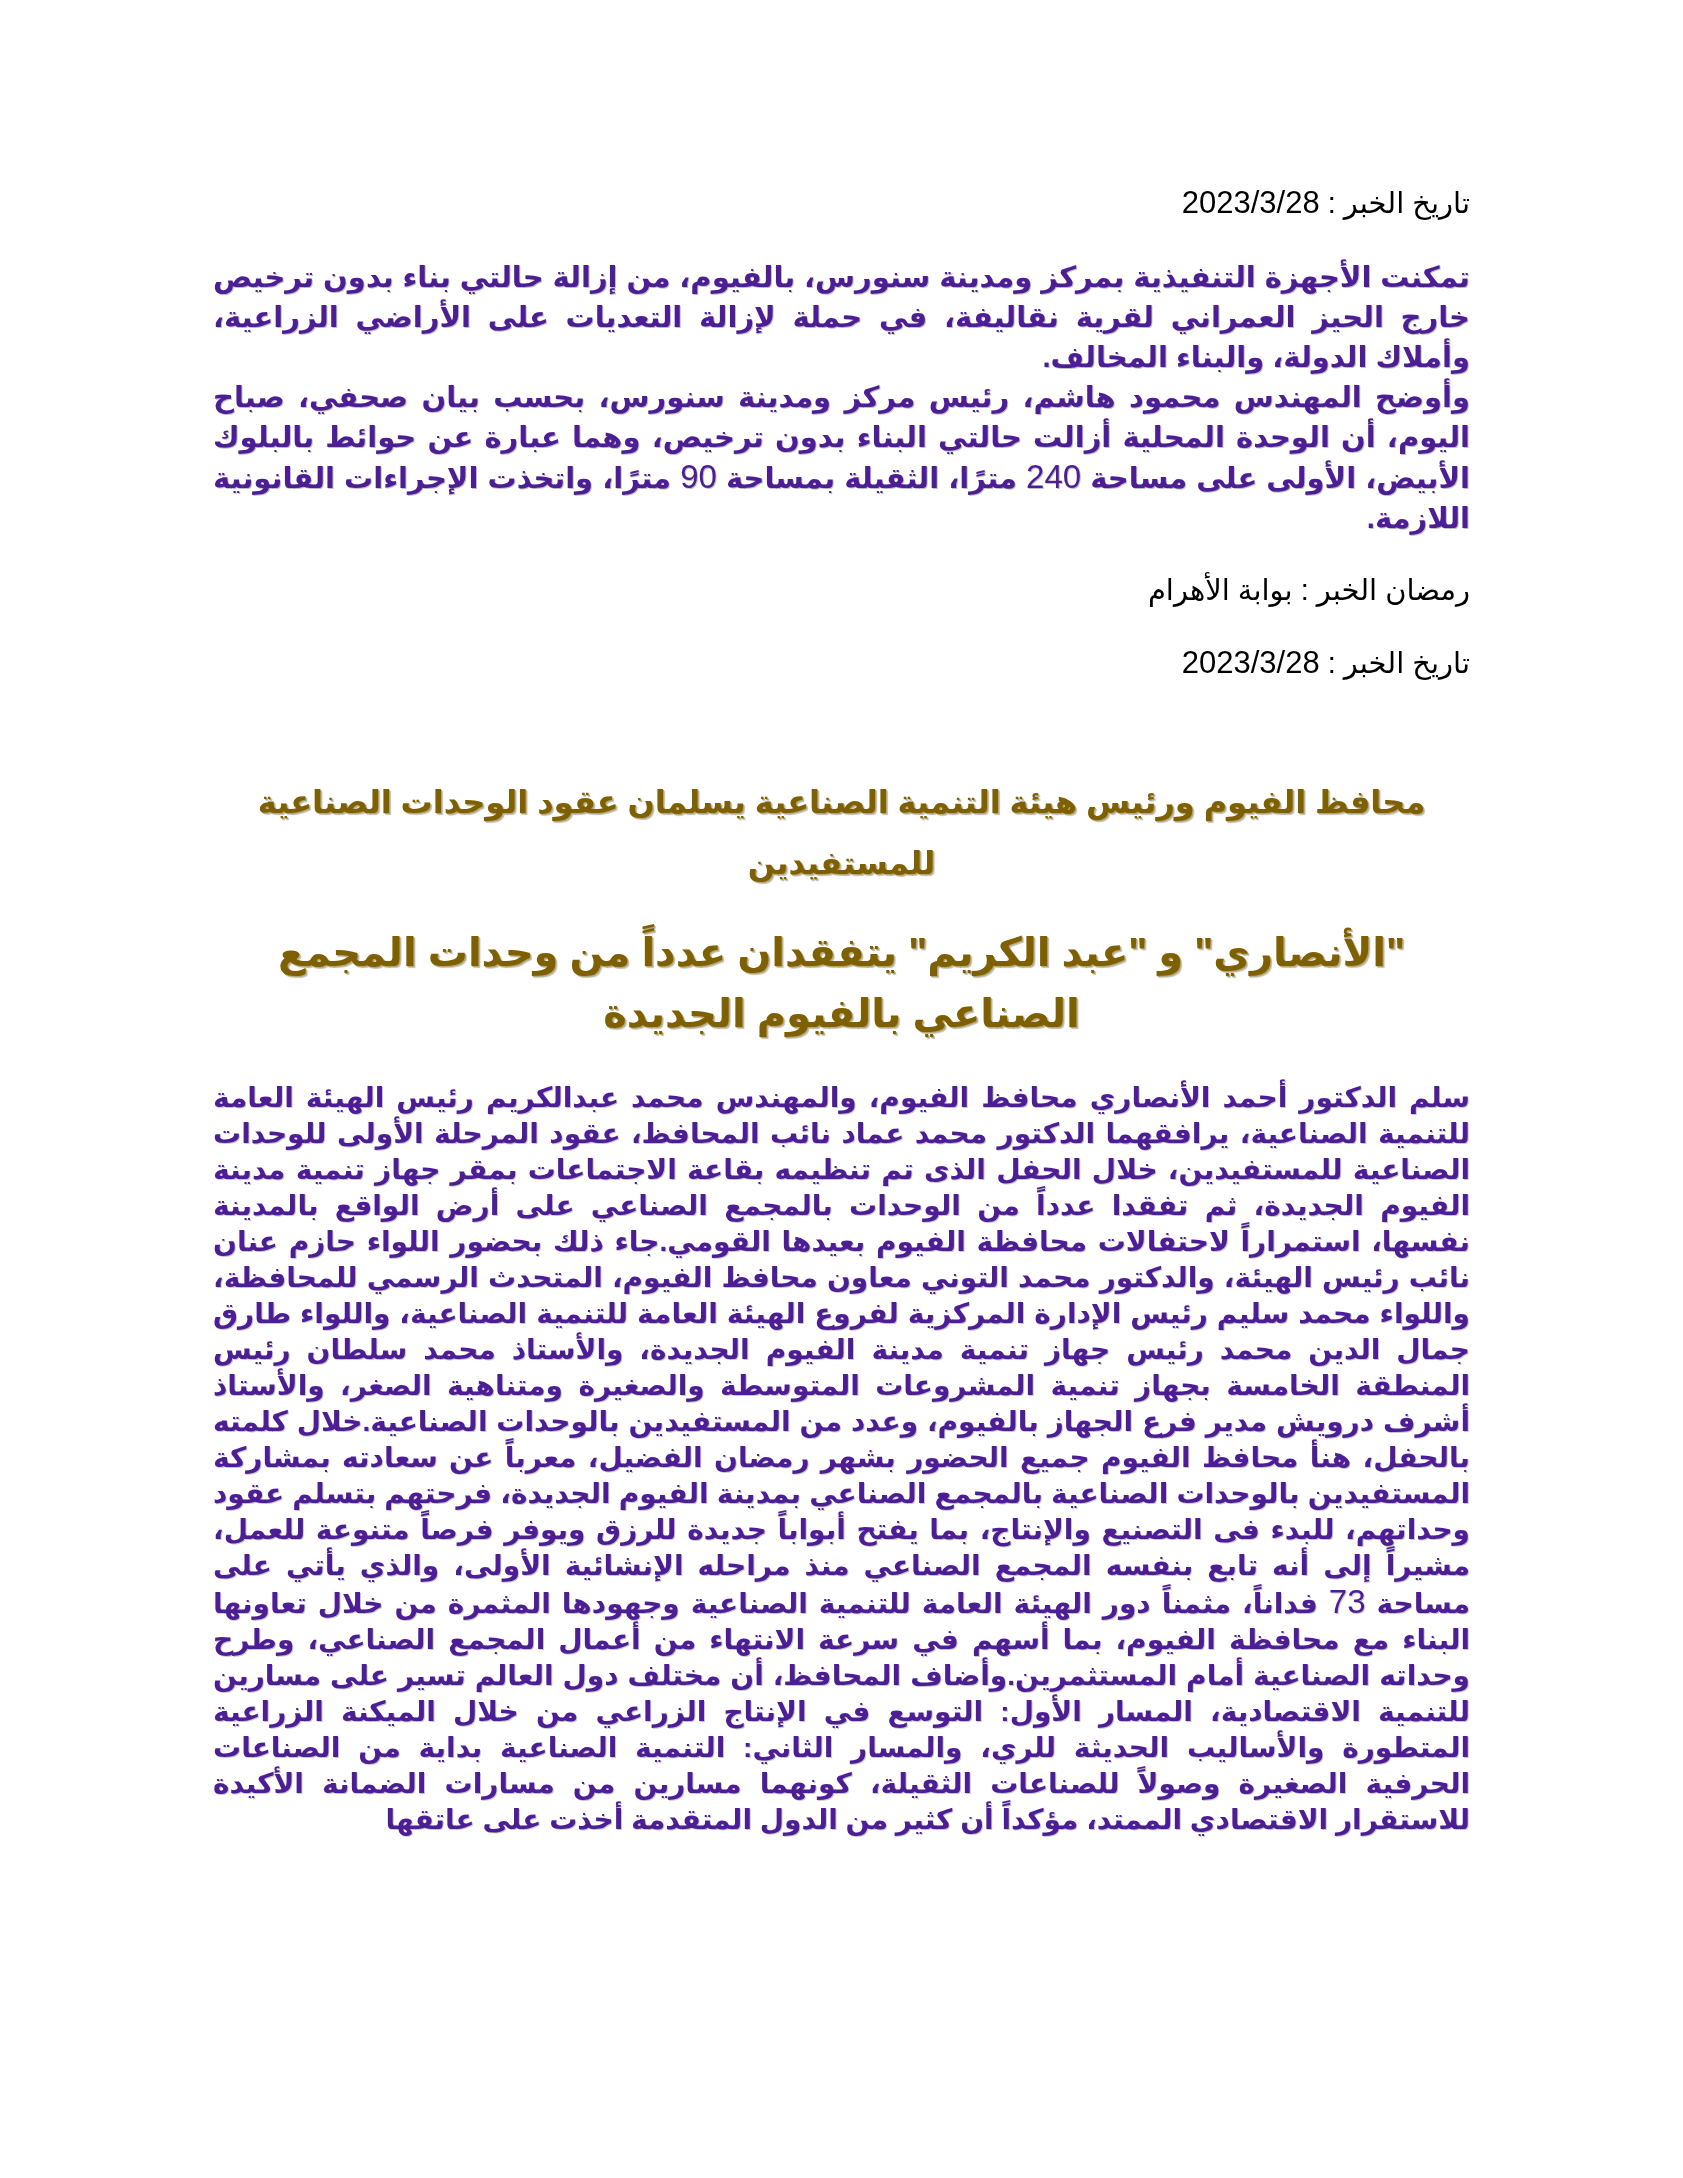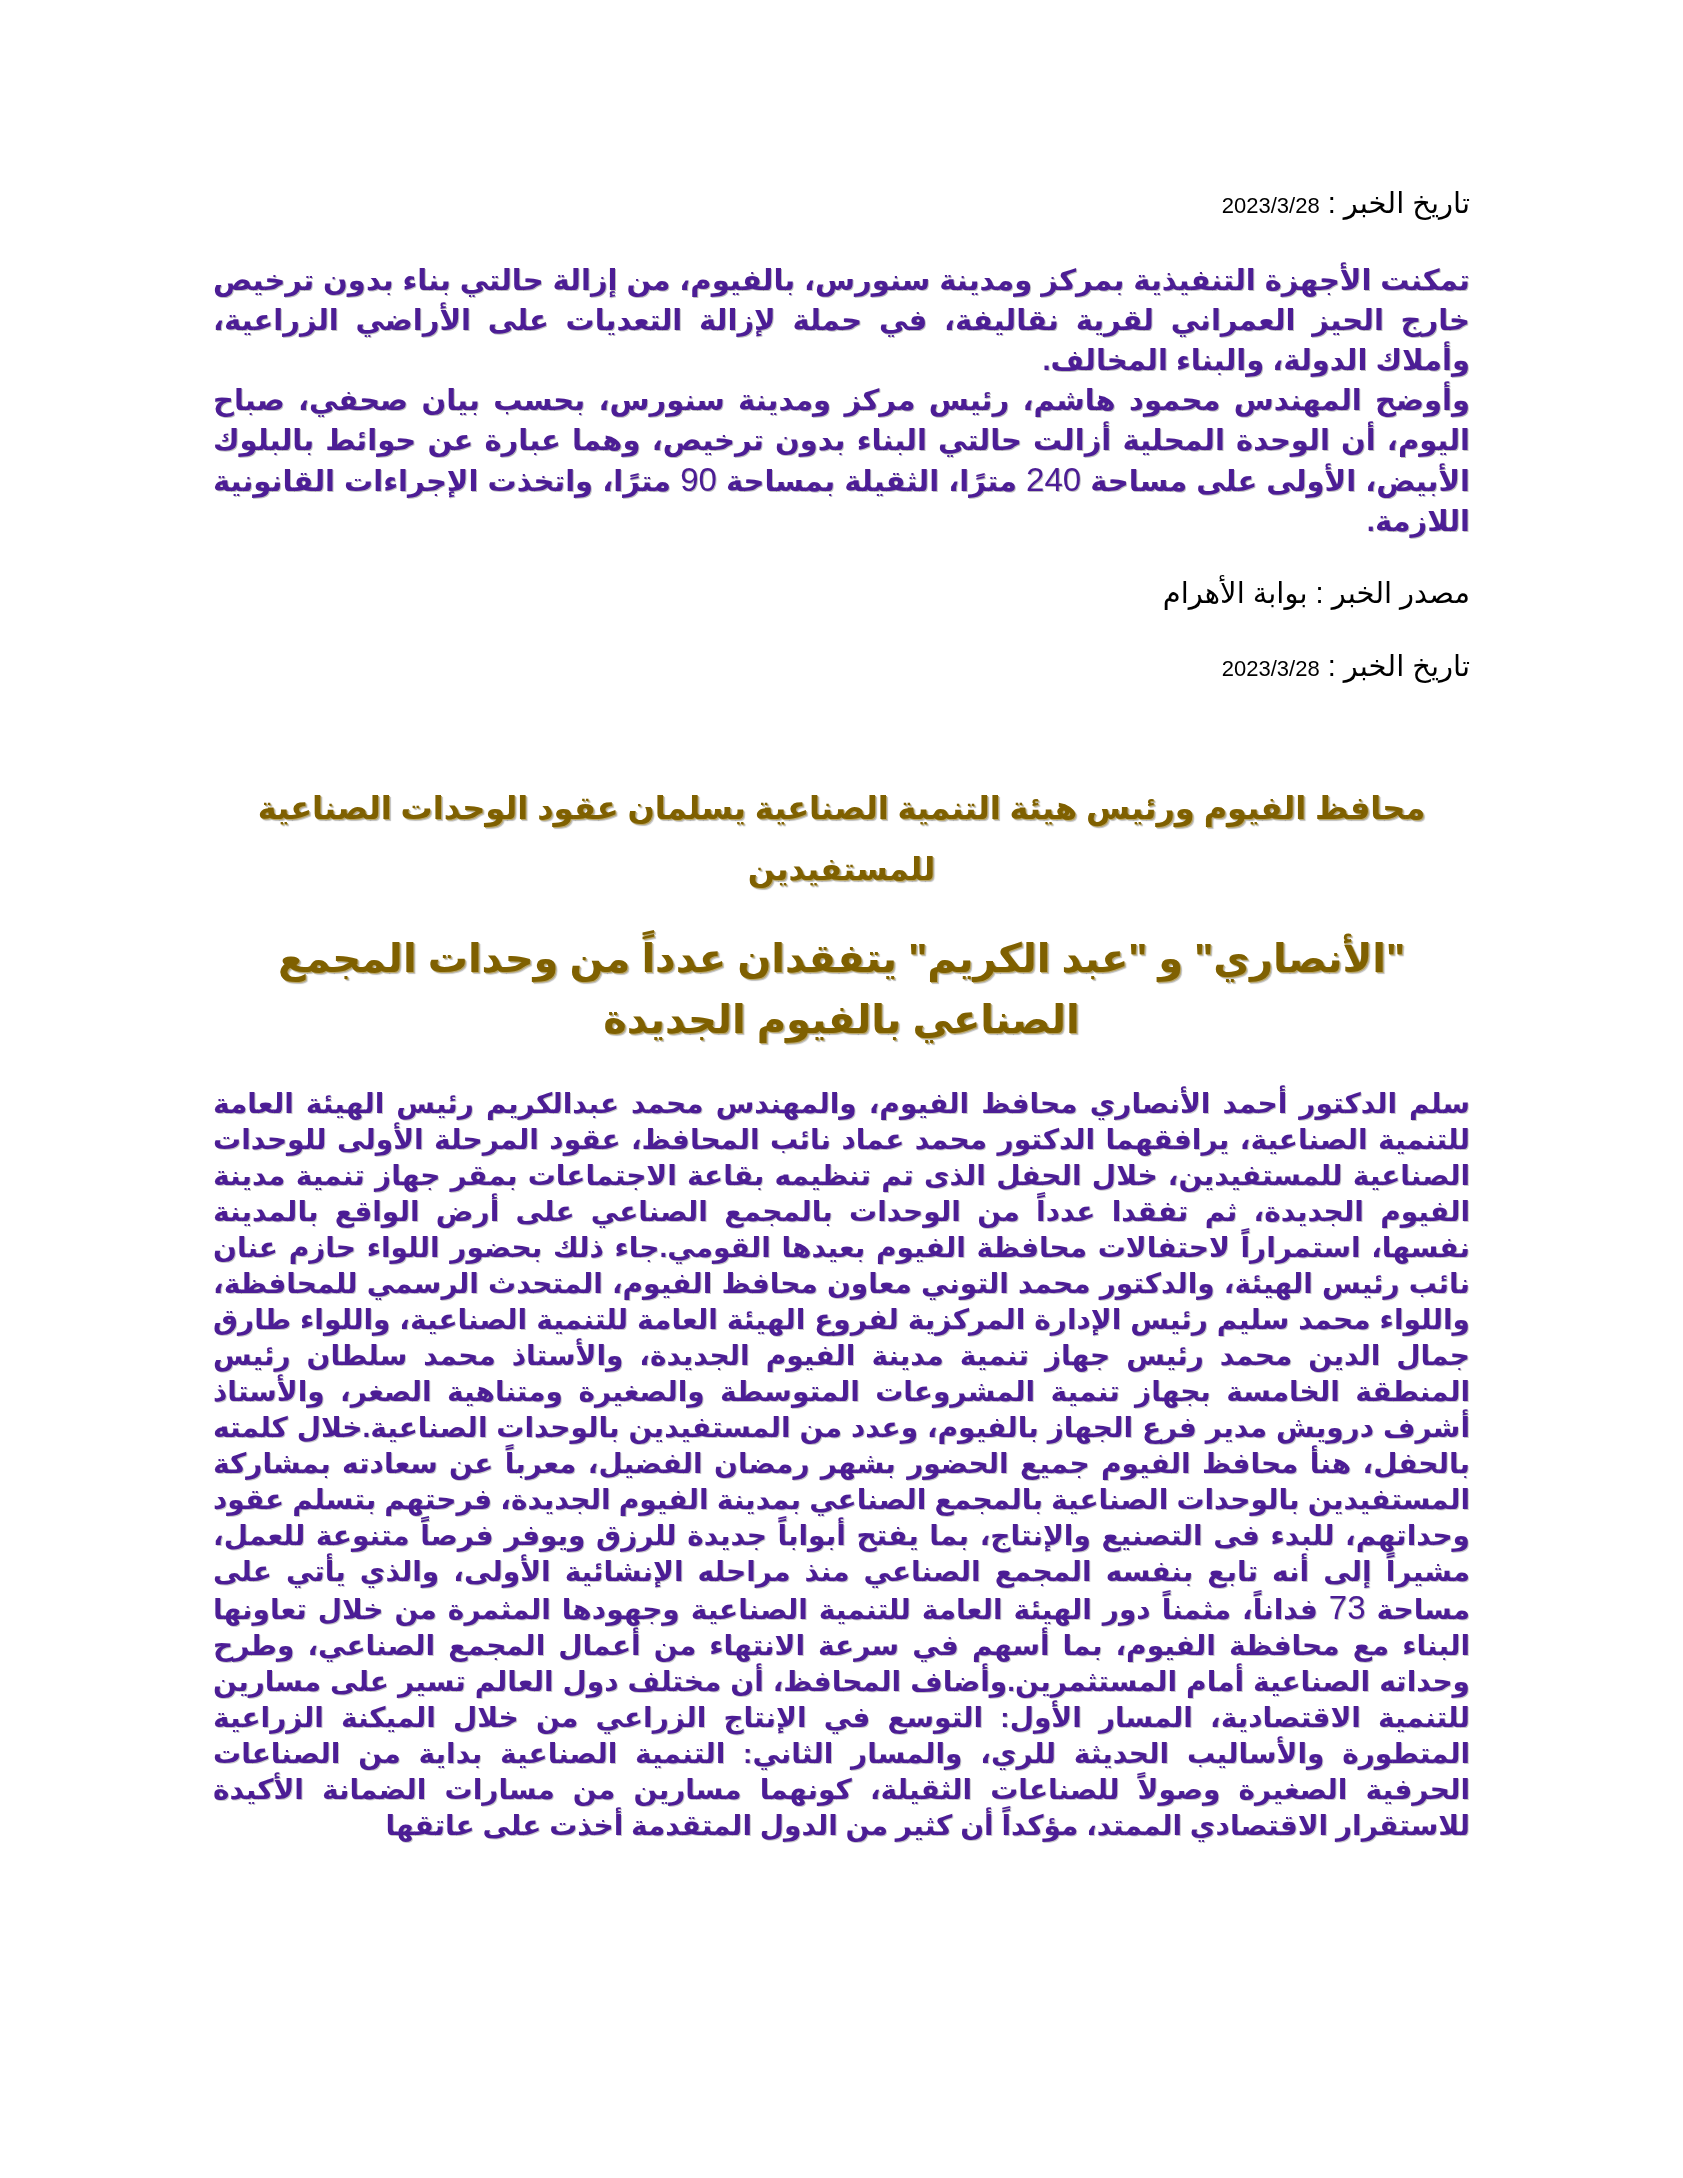--- a/index.html
+++ b/index.html
@@ -23,21 +23,21 @@
       direction: rtl;
     }
     .meta-line {
       font-size: 29px;
       line-height: 40px;
       text-align: right;
       margin: 0;
       color: #000;
     }
     .meta-line .num {
-      font-size: 22px;
+      font-size: 31px;
     }
     .meta-line.date-top { margin-bottom: 34px; }
     .heading {
       color: #7f6000;
       font-weight: bold;
       text-align: center;
       text-shadow: 1px 1px 0 #b8a66a, 2px 2px 1px rgba(0,0,0,0.25);
       margin: 0;
     }
     .heading.h1 {
@@ -97,21 +97,21 @@
 
     <p class="body-text lead">
       <span>وأوضح المهندس محمود هاشم، رئيس مركز ومدينة سنورس، بحسب بيان صحفي، صباح اليوم، أن الوحدة المحلية أزالت حالتي البناء بدون ترخيص، وهما عبارة عن حوائط بالبلوك الأبيض، الأولى على مساحة</span>
       <span class="num-big">240</span>
       <span>مترًا، الثقيلة بمساحة</span>
       <span class="num-big">90</span>
       <span>مترًا، واتخذت الإجراءات القانونية اللازمة.</span>
     </p>
 
     <p class="meta-line source-line">
-      <span>مصدر الخبر :</span>
+      <span>رمضان الخبر :</span>
       <span>بوابة الأهرام</span>
     </p>
 
     <p class="meta-line date-bottom">
       <span>تاريخ الخبر :</span>
       <span class="num" dir="ltr">2023/3/28</span>
     </p>
   </section>
 
   <section class="article-2">

